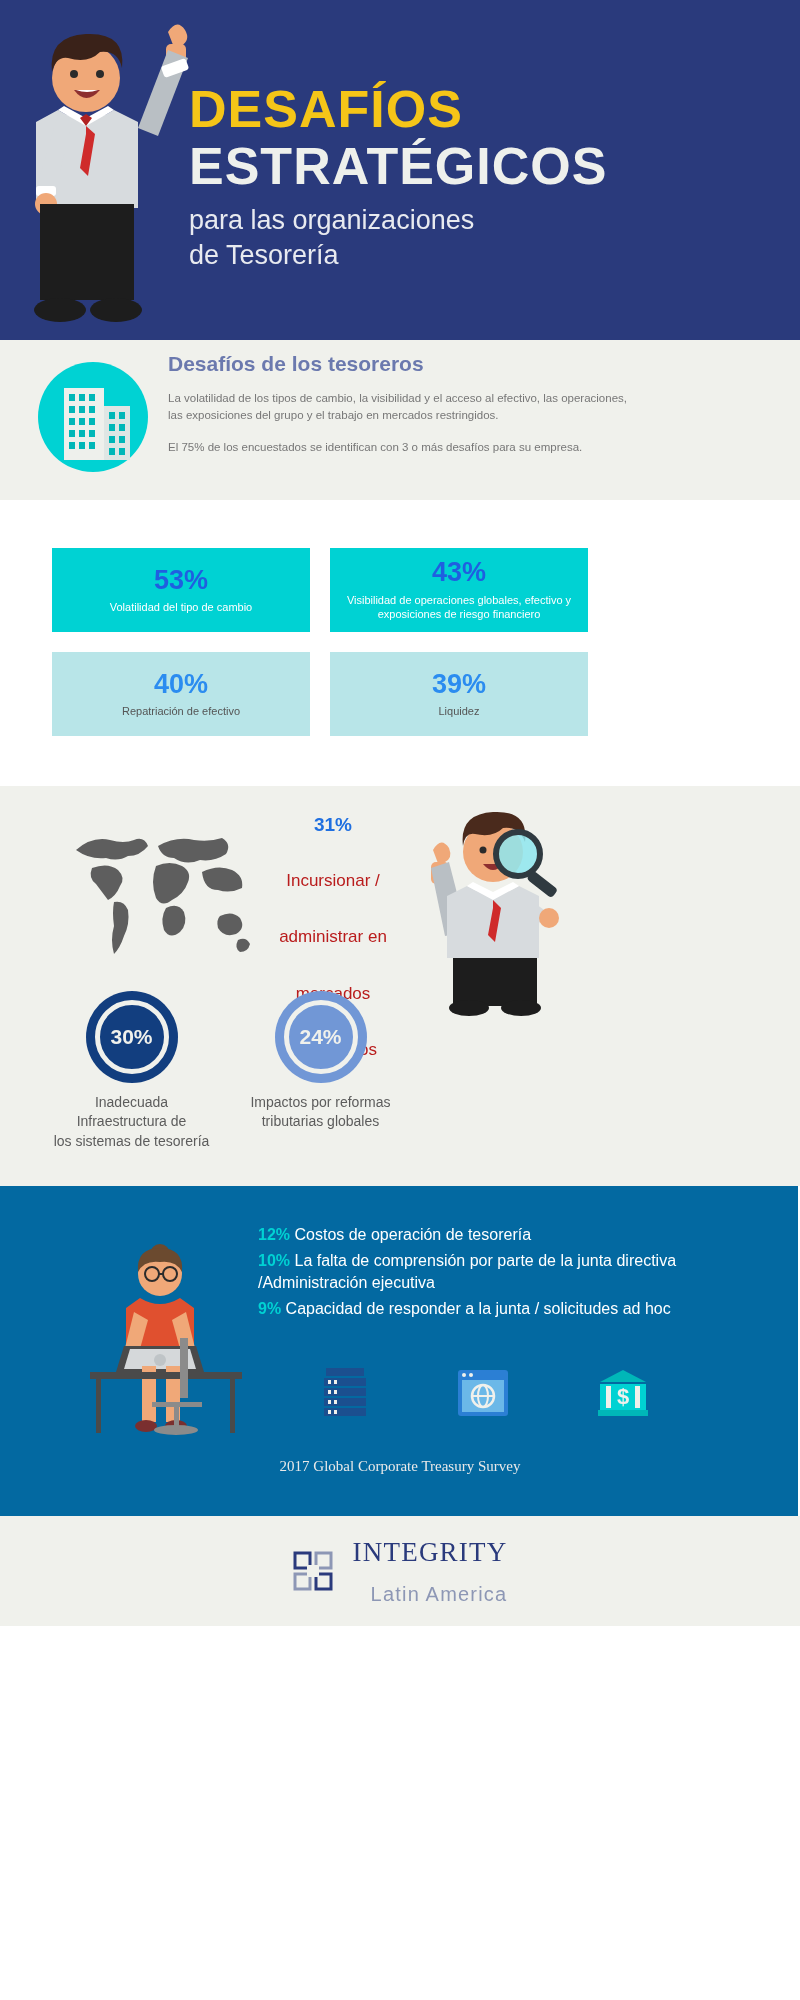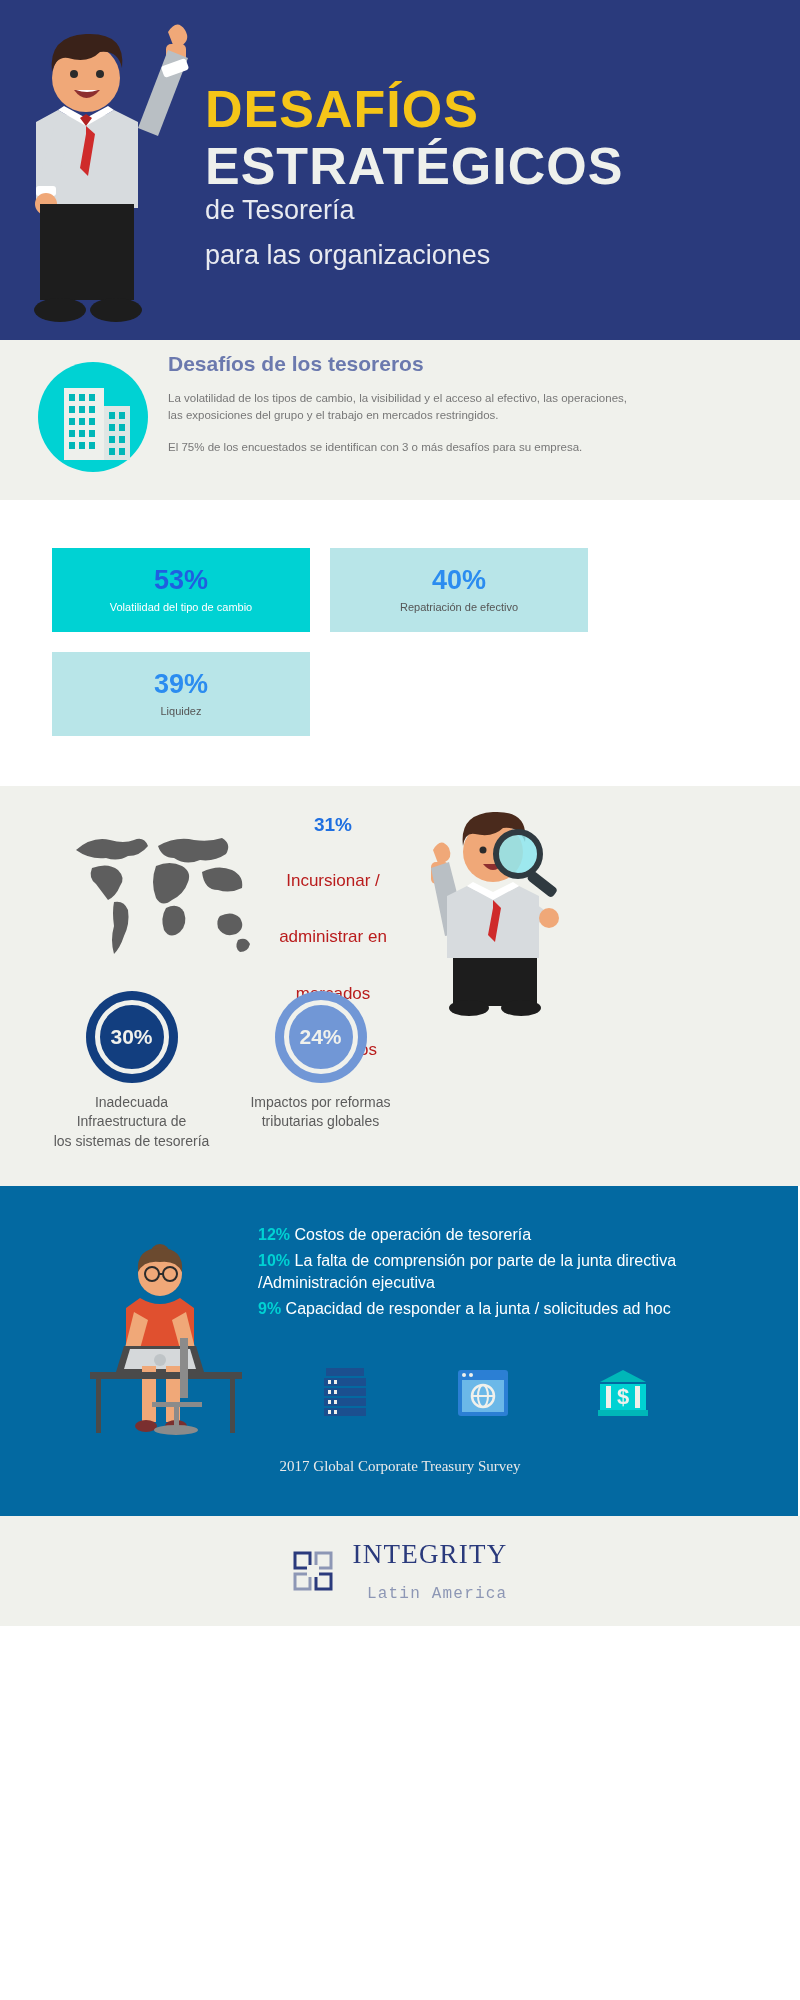--- a/index.html
+++ b/index.html
@@ -19,21 +19,21 @@
   
   .hero {
     position: relative;
     width: 800px;
     height: 340px;
     background: #2a3a7c;
     overflow: hidden;
   }
   .hero-text {
     position: absolute;
-    left: 205px;
+    left: 189px;
     top: 82px;
     width: 580px;
   }
   .hero-title-1 {
     font-size: 52px;
     font-weight: bold;
     color: #f5c518;
     letter-spacing: 1px;
     line-height: 1.05;
   }
@@ -259,26 +259,26 @@
   }
   .logo-wrap { display: flex; align-items: center; gap: 20px; }
   .logo-text { line-height: 1; }
   .logo-main {
     font-size: 27px;
     color: #2a3a7c;
     letter-spacing: 1.2px;
     font-family: "Liberation Serif", serif;
   }
   .logo-sub {
-    font-size: 16px;
+    font-size: 20px;
     color: #8d97b5;
     letter-spacing: 1.2px;
     text-align: right;
     margin-top: 18px;
-    font-family: Liberation Mono, monospace;
+    font-family: Liberation Sans, sans-serif;
   }
 </style>
 </head>
 <body>
 
 <div class="page">
 
   <div class="hero">
 
     <svg class="man" viewBox="0 0 190 330">
@@ -309,22 +309,22 @@
       <rect x="22" y="194" width="42" height="96" fill="#1d1d1d"></rect>
       <rect x="74" y="194" width="42" height="96" fill="#1d1d1d"></rect>
 
       <ellipse cx="42" cy="300" rx="26" ry="12" fill="#1d1d1d"></ellipse>
       <ellipse cx="98" cy="300" rx="26" ry="12" fill="#1d1d1d"></ellipse>
     </svg>
 
     <div class="hero-text">
       <div class="hero-title-1">DESAFÍOS</div>
       <div class="hero-title-2">ESTRATÉGICOS</div>
+      <div class="hero-sub">para las organizaciones</div>
       <div class="hero-sub" style="margin-top:0">de Tesorería</div>
-      <div class="hero-sub">para las organizaciones</div>
     </div>
   </div>
 
   <div class="band-tesoreros">
     <div class="circle-building">
       <svg viewBox="0 0 110 110" width="110" height="110">
         <rect x="26" y="26" width="40" height="72" fill="#eef0ec"></rect>
         <rect x="66" y="44" width="26" height="54" fill="#dfe6e4"></rect>
         <g fill="#00b7b8">
           <rect x="31" y="32" width="6" height="7"></rect>
@@ -358,20 +358,24 @@
       <div class="tes-p">La volatilidad de los tipos de cambio, la visibilidad y el acceso al efectivo, las operaciones, las exposiciones del grupo y el trabajo en mercados restringidos.</div>
       <div class="tes-p">El 75% de los encuestados se identifican con 3 o más desafíos para su empresa.</div>
     </div>
   </div>
 
   <div class="stats-wrap">
     <div class="stat-grid">
       <div class="stat-box teal">
         <div class="stat-num">53%</div>
         <div class="stat-label">Volatilidad del tipo de cambio</div>
+      </div>
+      <div class="stat-box teal">
+        <div class="stat-num">43%</div>
+        <div class="stat-label">Visibilidad de operaciones globales, efectivo y exposiciones de riesgo financiero</div>
       </div>
       <div class="stat-box pale">
         <div class="stat-num">40%</div>
         <div class="stat-label">Repatriación de efectivo</div>
       </div>
       <div class="stat-box pale">
         <div class="stat-num">39%</div>
         <div class="stat-label">Liquidez</div>
       </div>
     </div>

